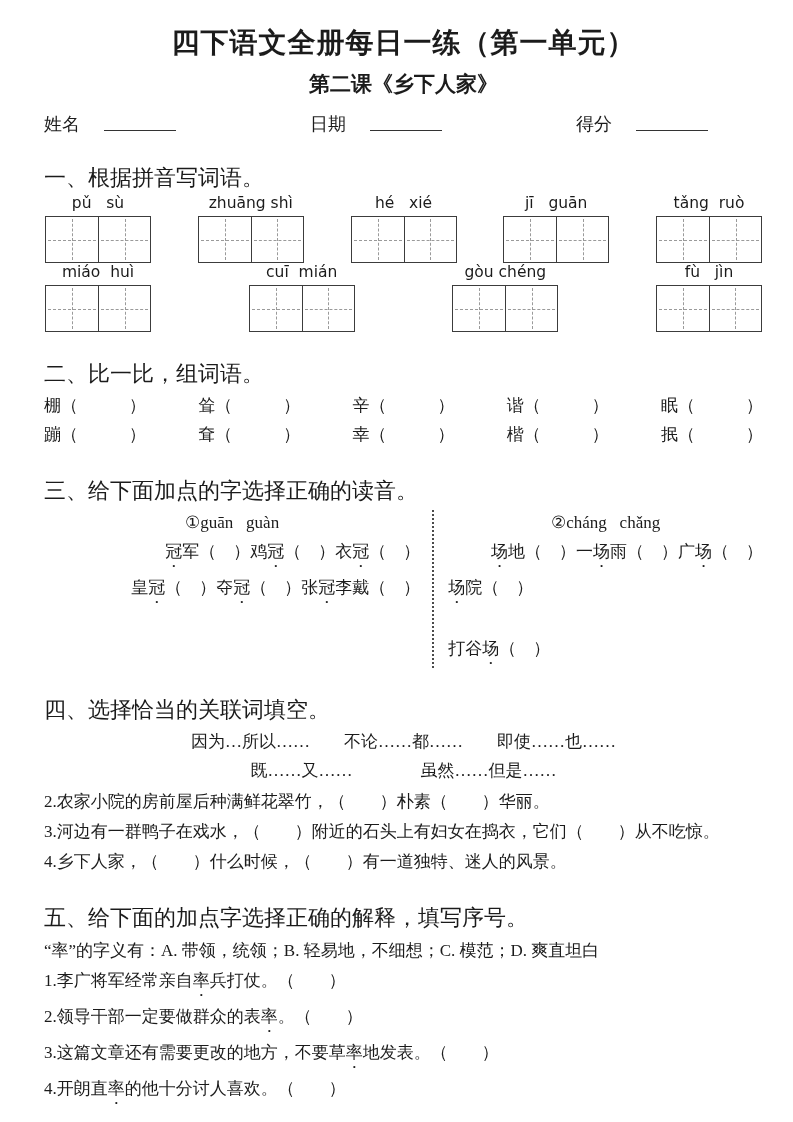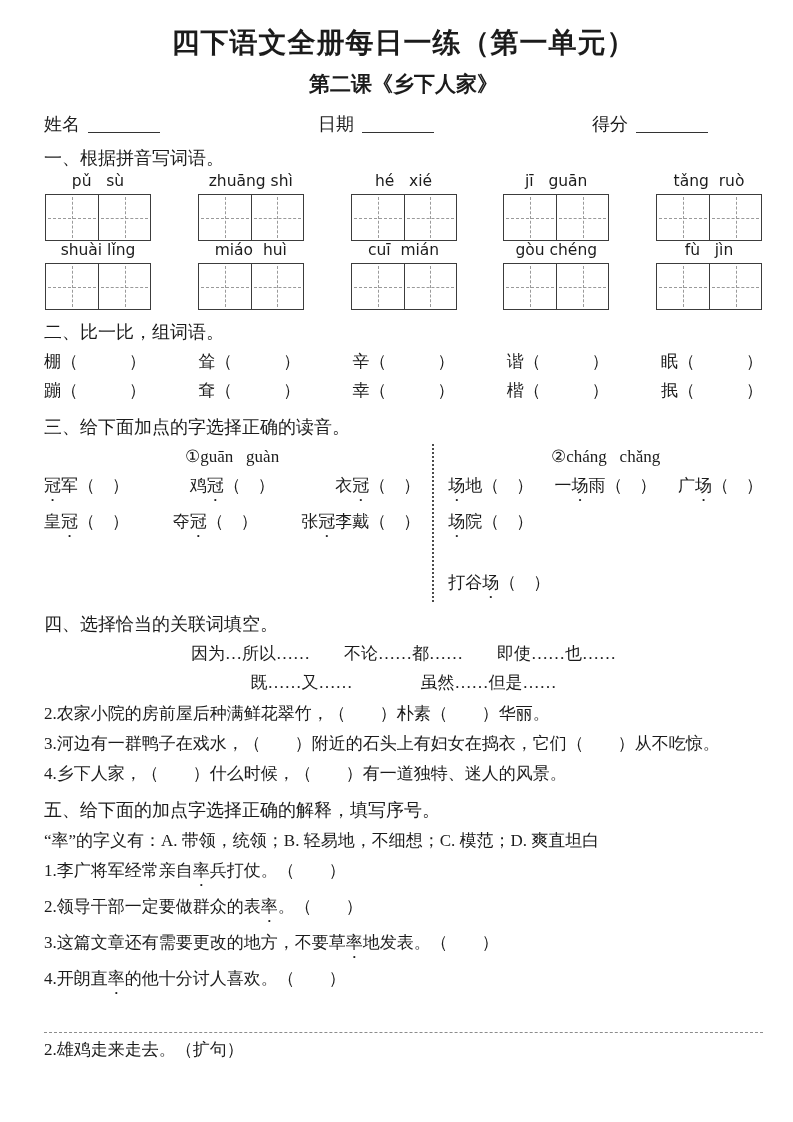--- a/index.html
+++ b/index.html
@@ -9,44 +9,44 @@
     color:#1b1b1b;
     font-family:"Liberation Serif","DejaVu Serif",serif;
     font-size:17px;
   }
   .page { padding:24px 30px 0 44px; }
 
   .title { text-align:center; font-size:28px; font-weight:bold; letter-spacing:1px; }
   .subtitle { text-align:center; font-size:21px; font-weight:bold; margin-top:8px; }
 
   .fields { display:flex; justify-content:space-between; padding-right:55px; margin-top:14px; font-size:18px; }
-  .field { display:flex; align-items:center; }
+  .field { display:flex; align-items:flex-start;gap:16px; }
   .blank { display:inline-block; width:72px; height:1.05em; border-bottom:1.5px solid #333; margin-left:8px; }
 
-  .sec-heading { margin-top:9px; font-size:18px; line-height:1.5; }
+  .sec-heading { margin-top:25px; font-size:22px; line-height:1.5; }
 
   
   .word-row { display:flex; justify-content:space-between; }
   .wb { width:108px; display:flex; flex-direction:column; align-items:center; }
   .pinyin { font-family:"DejaVu Sans","Liberation Sans",sans-serif; font-size:15.5px; white-space:pre; margin-bottom:4px; }
   .tzg { display:flex; border:1.5px solid #3c3c3c; }
   .cell { width:52px; height:45px; position:relative; }
   .cell + .cell { border-left:1.5px solid #3c3c3c; }
   .cell::before { content:""; position:absolute; top:2px; bottom:2px; left:50%; width:0; border-left:1px dashed #9a9a9a; }
   .cell::after  { content:""; position:absolute; left:2px; right:2px; top:50%; height:0; border-top:1px dashed #9a9a9a; }
 
   
   .pair-row { display:flex; justify-content:space-between; margin-top:3px; line-height:1.55; }
 
   
   .s3wrap { display:flex; margin-top:3px; }
   .s3left { width:54%; padding-right:12px; }
   .s3right { width:46%; border-left:2px dotted #4a4a4a; padding-left:14px; }
   .s3header { text-align:center; line-height:1.5; white-space:pre; }
-  .s3row { display:flex; justify-content:space-between; margin-top:5px; line-height:1.4; }
+  .s3row { display:flex; justify-content:flex-end; margin-top:5px; line-height:1.4; }
   .s3row.start { justify-content:flex-start; gap:30px;flex-direction:column; }
   .em {
     text-emphasis: filled dot; text-emphasis-position: under right;
     -webkit-text-emphasis: filled dot; -webkit-text-emphasis-position: under right;
   }
 
   
   .opts { text-align:center; white-space:pre; line-height:1.6; margin-top:2px; }
   .item { margin-top:4px; line-height:1.55; }
 
@@ -110,27 +110,20 @@
     <div class="wb">
       <div class="pinyin">tǎng  ruò</div>
       <div class="tzg">
           <div class="cell"></div>
           <div class="cell"></div>
         </div>
     </div>
   </div>
 
   <div class="word-row">
-    <div class="wb">
-      <div class="pinyin">shuài lǐng</div>
-      <div class="tzg">
-          <div class="cell"></div>
-          <div class="cell"></div>
-        </div>
-    </div>
     <div class="wb">
       <div class="pinyin">miáo  huì</div>
       <div class="tzg">
           <div class="cell"></div>
           <div class="cell"></div>
         </div>
     </div>
     <div class="wb">
       <div class="pinyin">cuī  mián</div>
       <div class="tzg">

